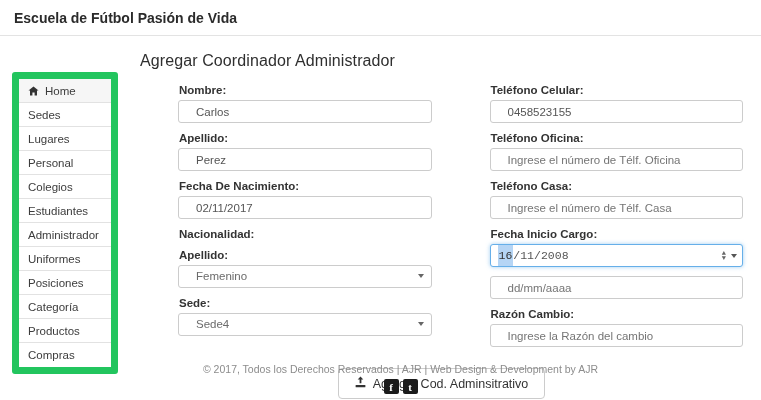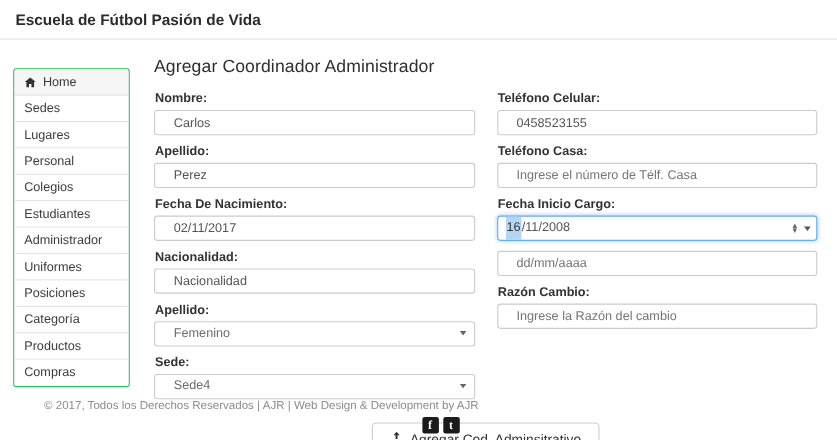--- a/index.html
+++ b/index.html
@@ -30,25 +30,25 @@
   .body-wrap {
     display: flex;
     align-items: flex-start;
     padding: 8px 12px 0 12px;
   }
 
   
   .sidebar {
     width: 106px;
     flex: 0 0 106px;
-    border: 1px solid #22c55e;
+    border: 7px solid #22c55e;
     border-radius: 3px;
     overflow: hidden;
-    background: #e5e5e5;
-    margin-top: 18px;
+    background: #be185d;
+    margin-top: 28px;
   }
   .side-item {
     display: flex;
     align-items: center;
     gap: 6px;
     padding: 6px 9px;
     font-size: 11.5px;
     color: #3c3c3c;
     border-bottom: 1px solid #e2e2e2;
     background: #ffffff;
@@ -76,21 +76,21 @@
     color: #2f2f2f;
     margin: 8px 0 14px 0;
     letter-spacing: 0.1px;
   }
   .form-grid {
     display: flex;
     gap: 20px;
   }
   .col { flex: 1 1 50%; min-width: 0; }
 
-  .field { margin-bottom: 9px; }
+  .field { margin-bottom: 9px; margin-left: 38px; }
   .field label {
     display: block;
     font-size: 11.5px;
     font-weight: bold;
     color: #333333;
     margin: 0 0 4px 1px;
   }
   .ctrl {
     width: 100%;
     height: 23px;
@@ -121,20 +121,21 @@
     pointer-events: none;
   }
 
   
   .date-focus {
     border: 1px solid #66afe9;
     box-shadow: 0 0 4px rgba(102,175,233,0.6);
     display: flex;
     align-items: center;
     padding: 0 5px 0 7px;
+    font-family: Liberation Mono, monospace;
   }
   .date-focus .dpart { font-size: 11.5px; color: #555555; }
   .date-focus .sel {
     background: #b5d5f5;
     color: #333333;
     padding: 0 1px;
   }
   .date-focus .spin {
     margin-left: auto;
     display: flex;
@@ -173,20 +174,21 @@
     color: #333333;
     font-family: "Liberation Sans", sans-serif;
     cursor: pointer;
   }
   .upload-ico { display:block; }
 
   
   .footer {
     position: absolute;
     left: 0; right: 0; bottom: 0;
+    text-align: center;
     padding-bottom: 6px;
     padding-left: 40px;
   }
   .footer-text {
     font-size: 10.5px;
     color: #8c8c8c;
   }
   .social {
     display: flex;
     justify-content: center;
@@ -278,21 +280,20 @@
             <input class="ctrl" type="text" value="Perez" style="">
           </div>
 
           <div class="field">
             <label>Fecha De Nacimiento:</label>
             <input class="ctrl" type="text" value="02/11/2017" style="">
           </div>
 
           <div class="field">
             <label>Nacionalidad:</label>
-            <input class="ctrl" type="text" value="Nacionalidad" style="">
           </div>
 
           <div class="field">
             <label>Apellido:</label>
             <div class="select-wrap">
               <div class="ctrl select">Femenino</div>
               <span class="caret"></span>
             </div>
           </div>
 
@@ -306,20 +307,24 @@
 
         </div>
 
         <div class="col">
 
           <div class="field">
             <label>Teléfono Celular:</label>
             <input class="ctrl" type="text" value="0458523155" style="">
           </div>
 
+          <div class="field">
+            <label>Teléfono Oficina:</label>
+            <input class="ctrl placeholder" type="text" placeholder="Ingrese el número de Télf. Oficina" style="">
+          </div>
 
           <div class="field">
             <label>Teléfono Casa:</label>
             <input class="ctrl placeholder" type="text" placeholder="Ingrese el número de Télf. Casa" style="">
           </div>
 
           <div class="field">
             <label>Fecha Inicio Cargo:</label>
             <div class="ctrl date-focus">
               <span class="dpart sel">16</span>

